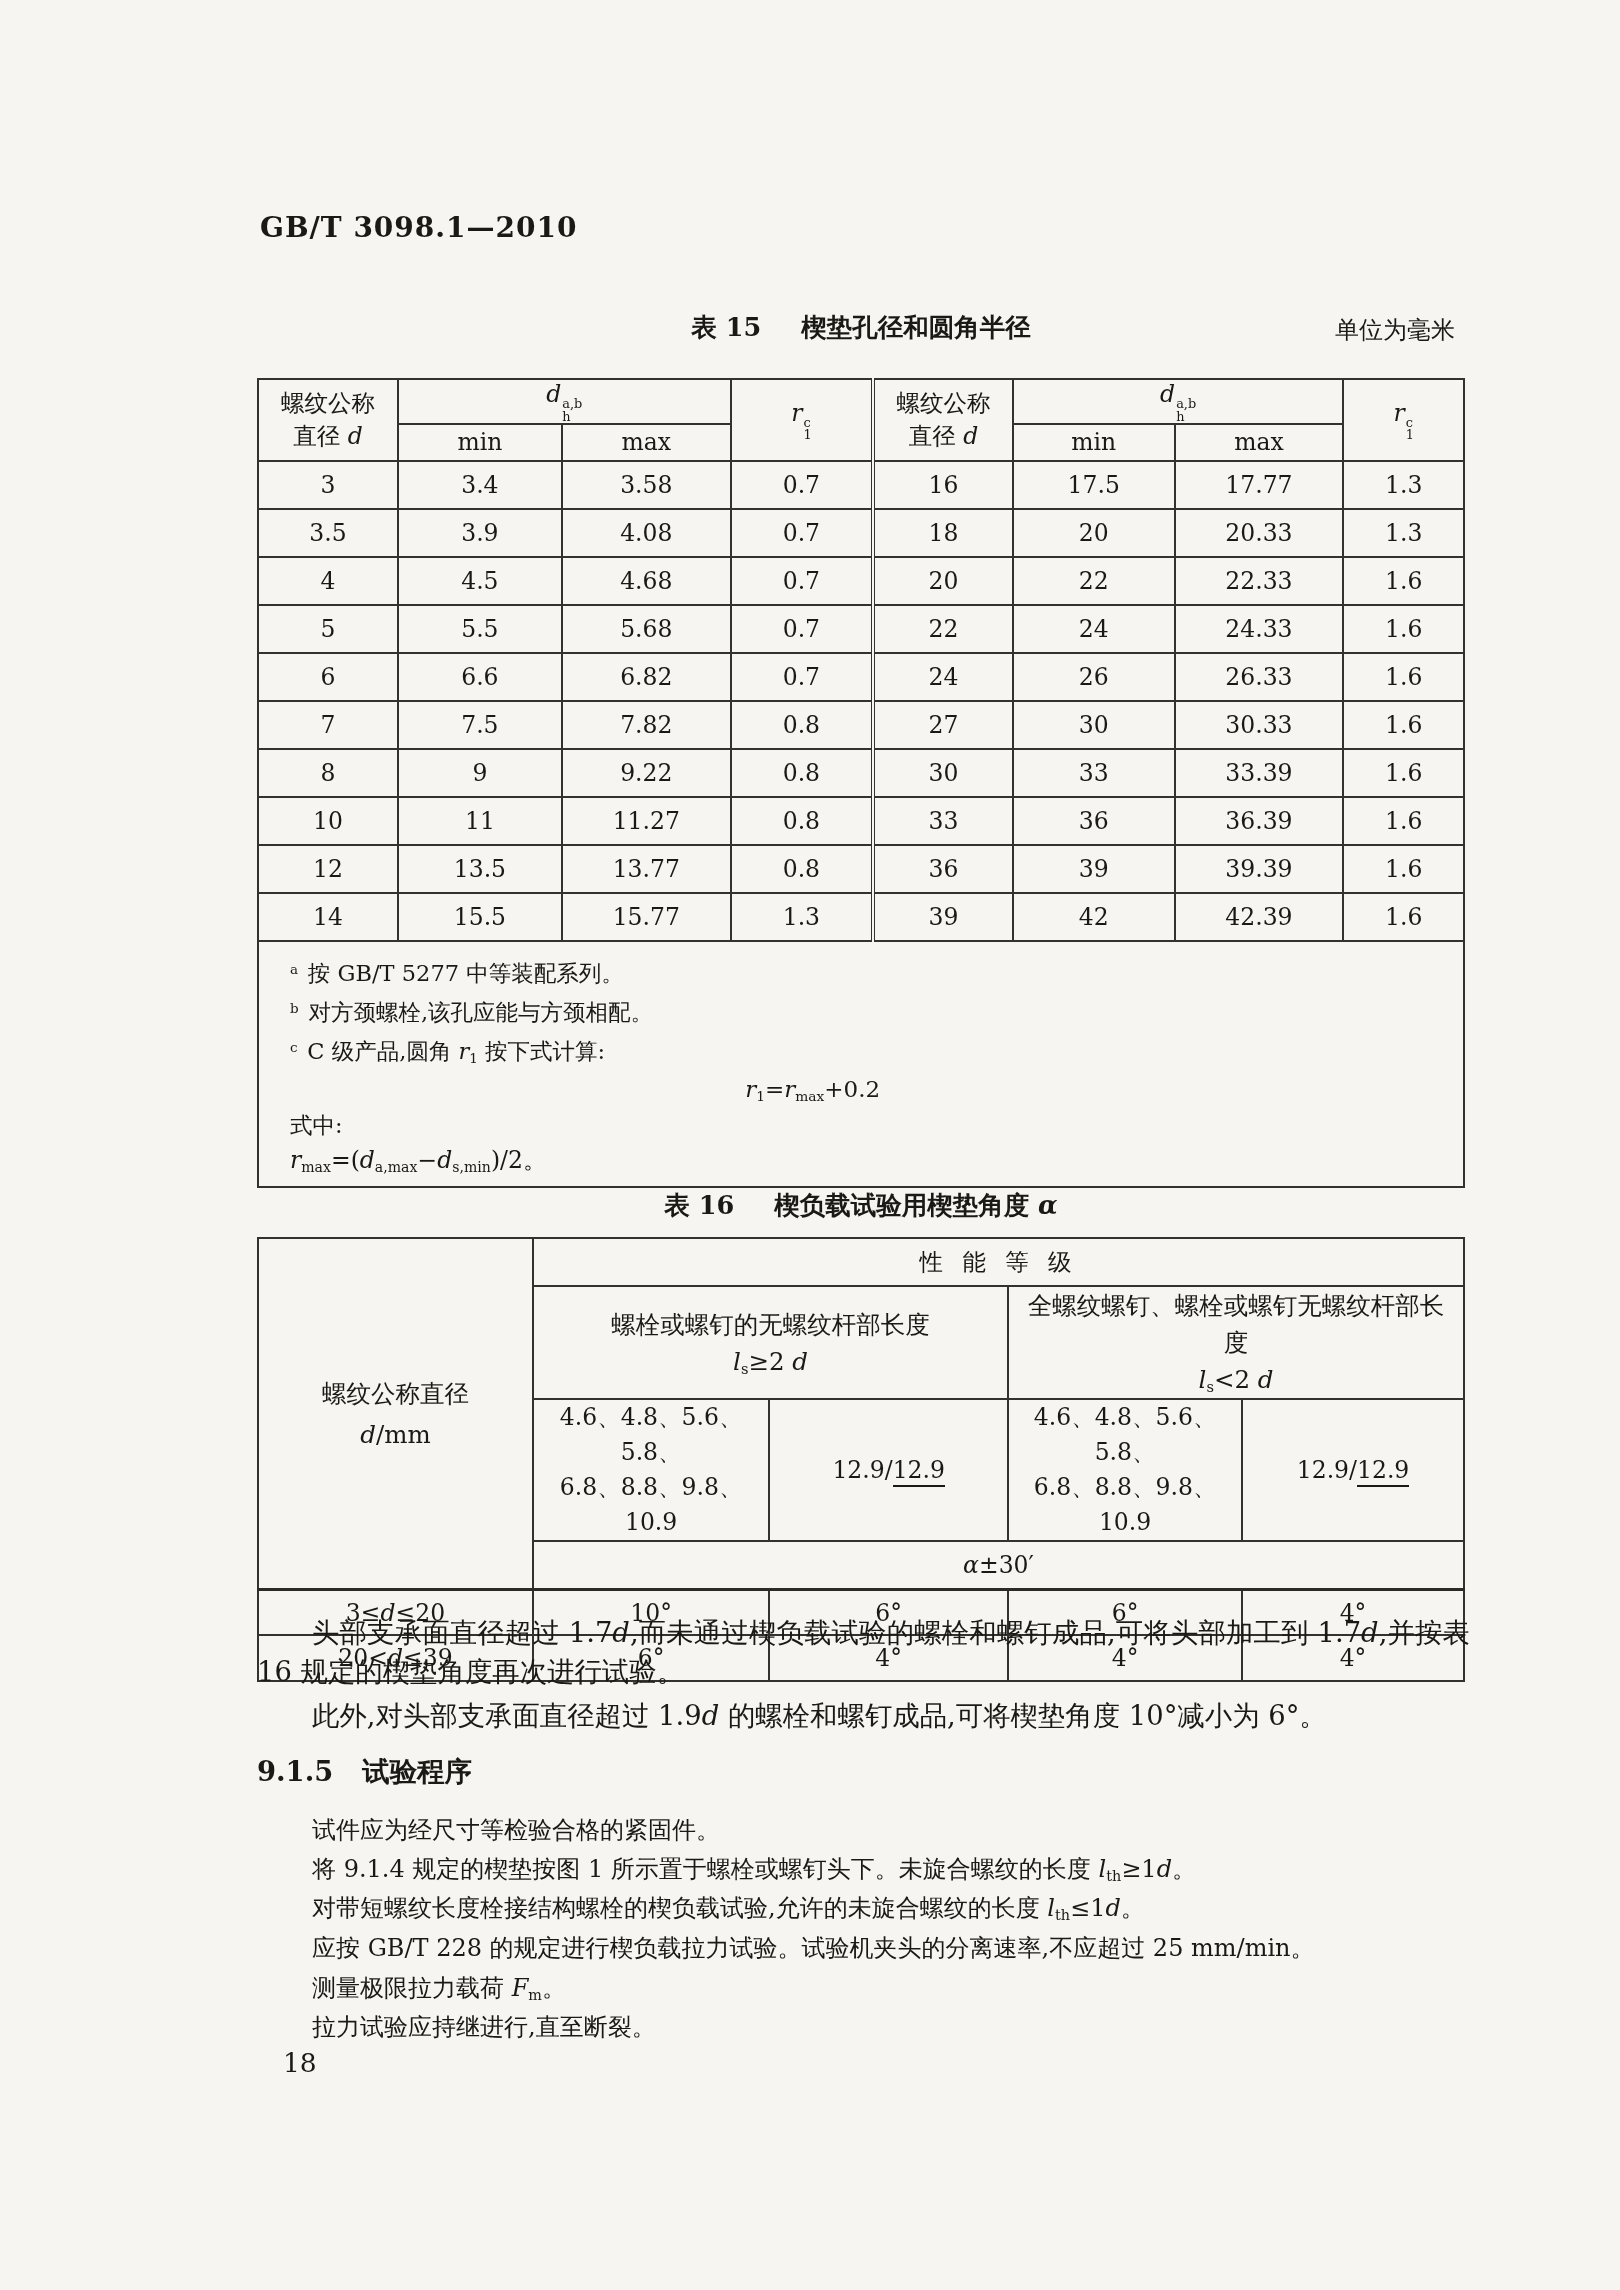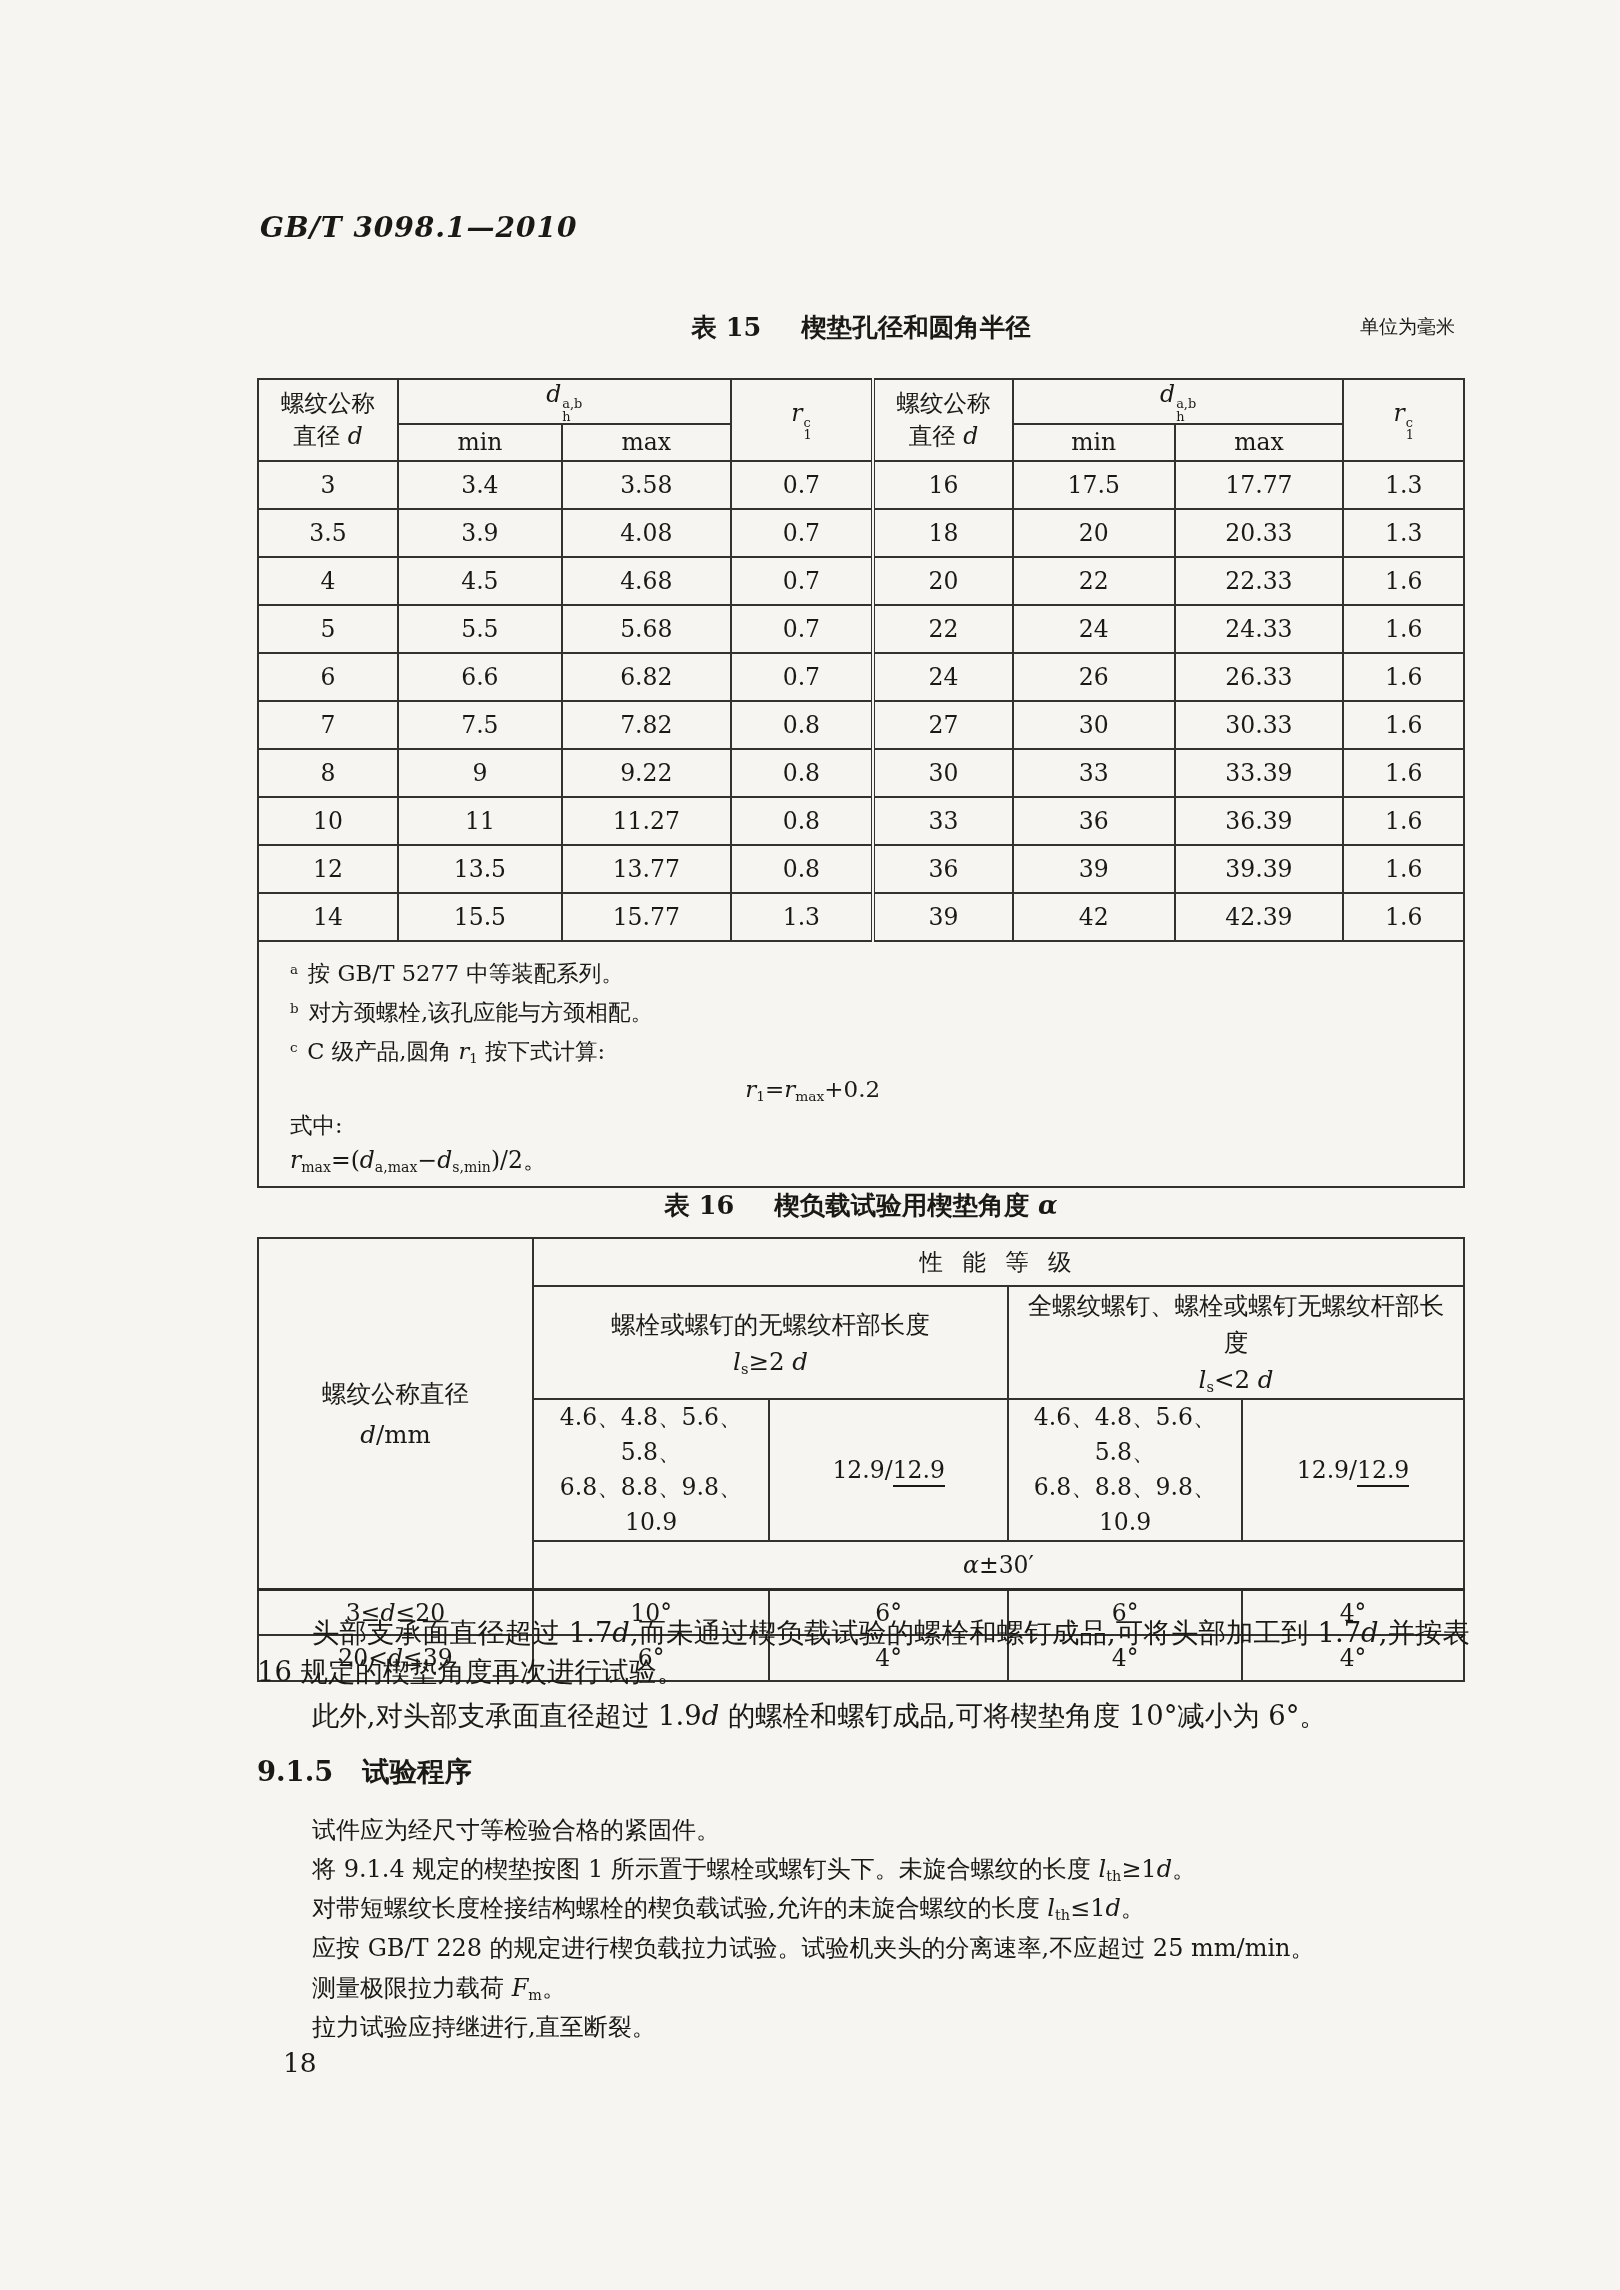--- a/index.html
+++ b/index.html
@@ -12,26 +12,26 @@
     overflow:hidden;
   }
   .mi{font-style:italic;font-family:"DejaVu Serif","Liberation Serif",serif;}
   sub{font-size:0.6em;vertical-align:-0.3em;line-height:0;}
   sup{font-size:0.6em;vertical-align:0.5em;line-height:0;}
   
   .ss{display:inline-flex;flex-direction:column;align-items:flex-start;
       font-size:0.55em;line-height:0.95;vertical-align:-0.5em;margin-left:1px;}
   .u{border-bottom:2px solid #1b1916;padding-bottom:1px;}
 
-  #gb-header{position:absolute;left:260px;top:211px;font-size:28px;font-weight:bold;letter-spacing:1px;font-style:italic;}
+  #gb-header{position:absolute;left:260px;top:211px;font-size:28px;font-weight:bold;letter-spacing:1px;}
 
   .tbl-caption{position:absolute;left:257px;width:1208px;text-align:center;
                font-size:25.5px;font-weight:bold;}
   .tbl-caption .cap-no{margin-right:40px;}
-  #units-label{position:absolute;right:165px;top:314px;font-size:19px;}
+  #units-label{position:absolute;right:165px;top:314px;font-size:24px;}
 
   table{border-collapse:collapse;table-layout:fixed;}
   td,th{border:2px solid #34322e;text-align:center;vertical-align:middle;
         font-weight:normal;padding:0 3.9px;overflow:hidden;}
 
   
   #table15{position:absolute;left:257px;top:378px;width:1208px;
            border:2.9px solid #2c2a26;font-size:23.5px;}
   #table15 thead th{height:35px;}
   #table15 thead tr.hr1 th{height:39px;}

